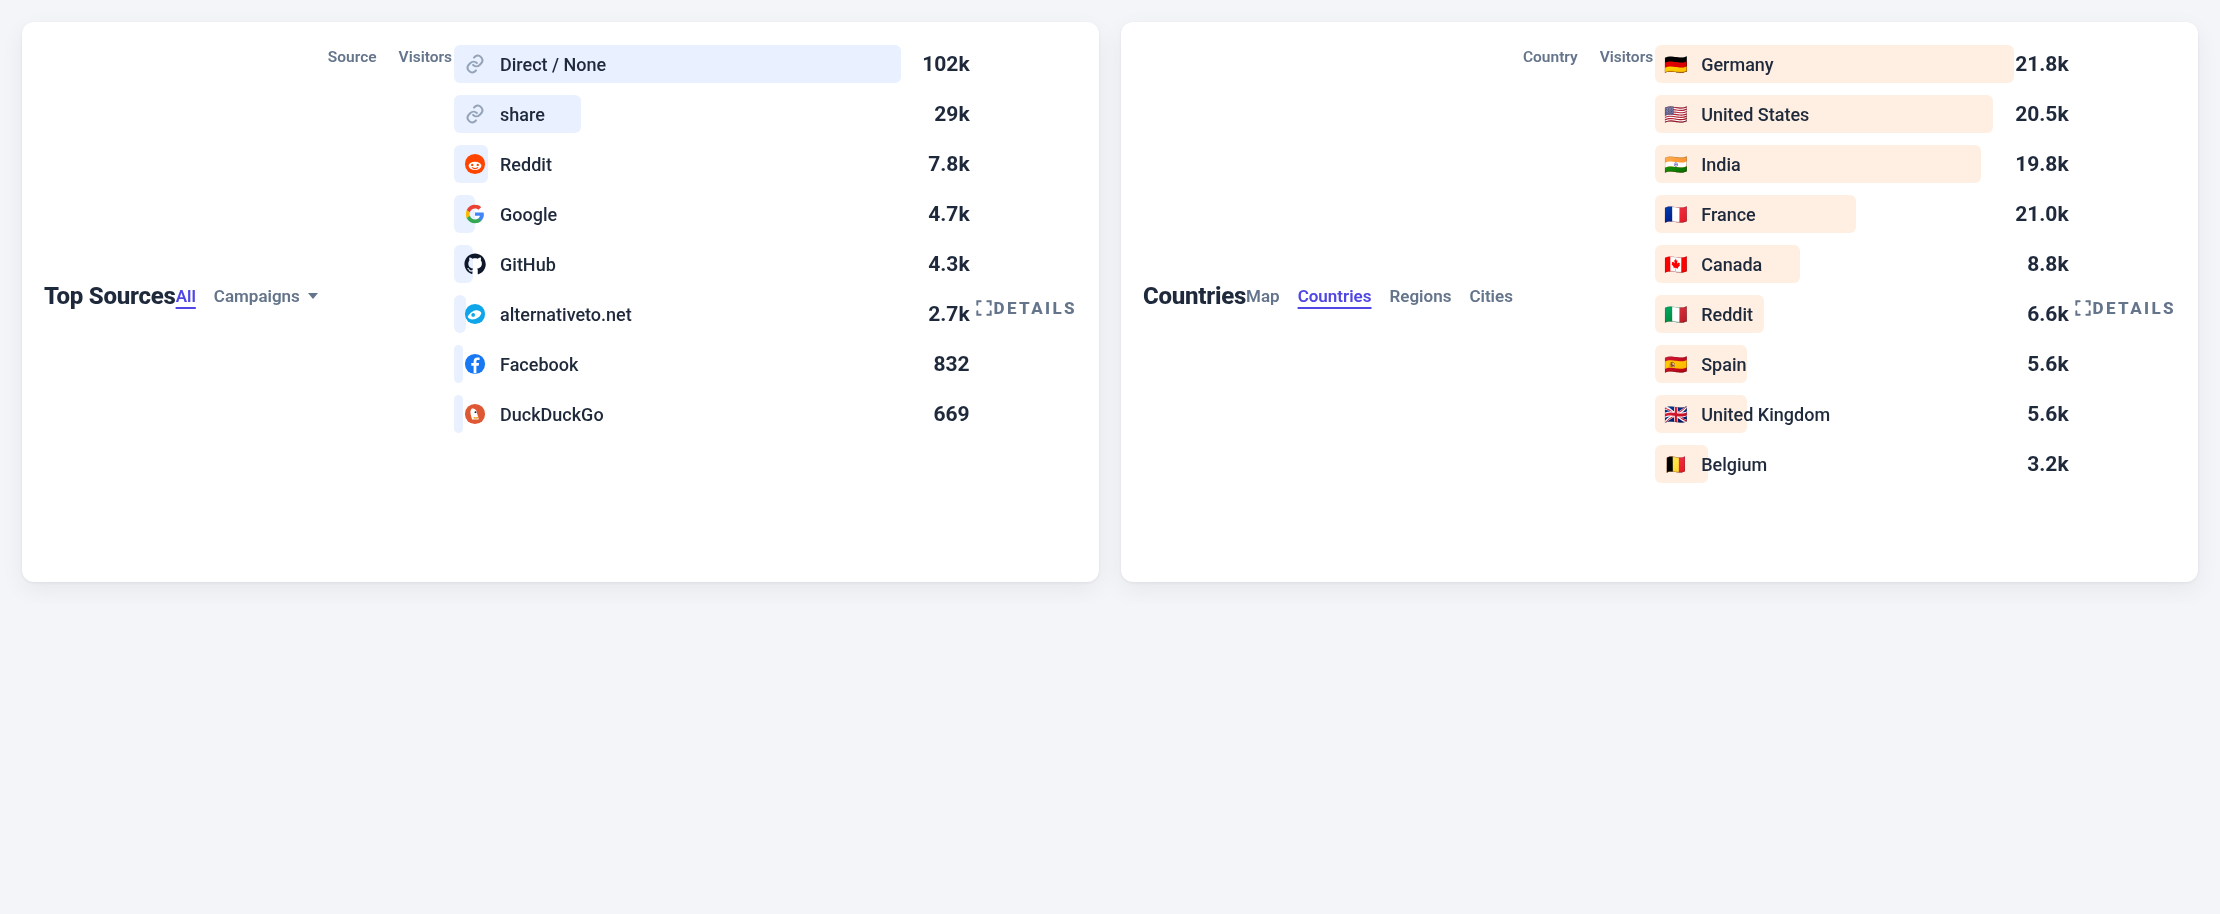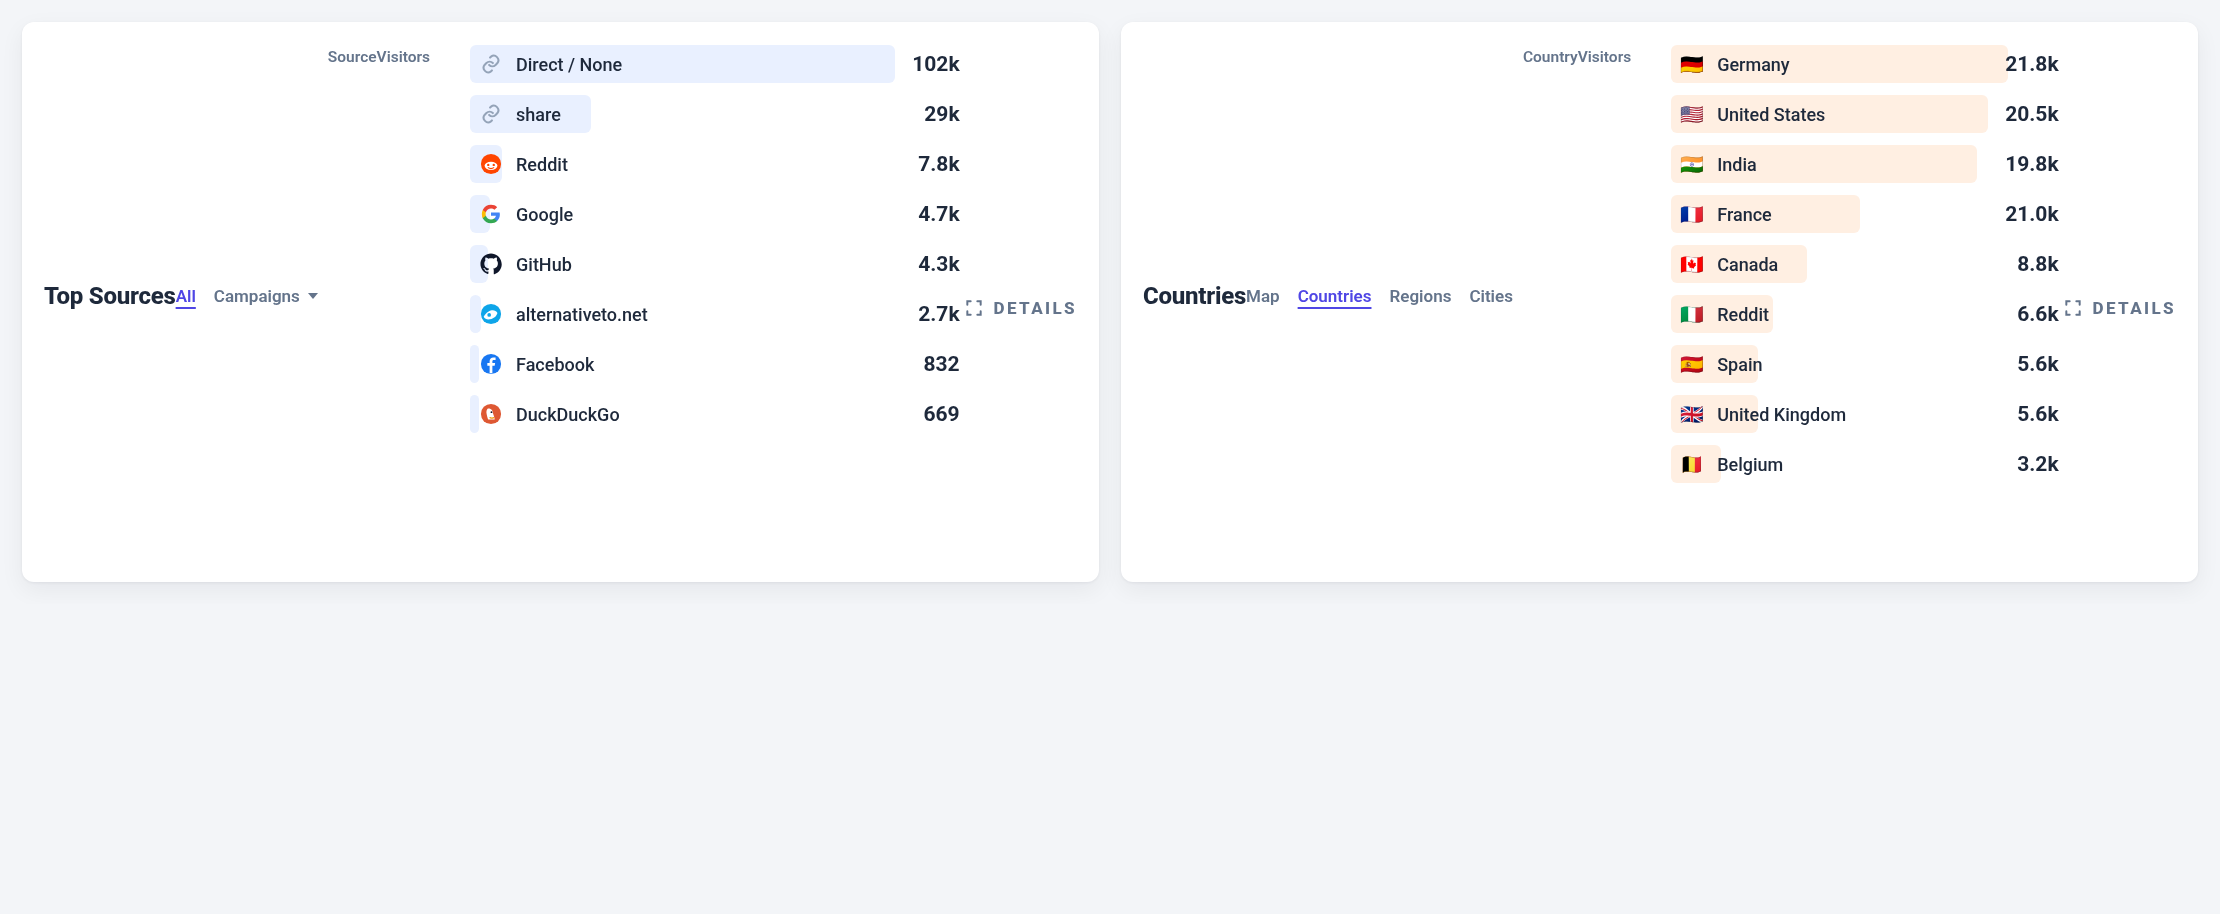--- a/index.html
+++ b/index.html
@@ -74,31 +74,31 @@
   .chev{
     width:0;height:0;border-left:5px solid transparent;border-right:5px solid transparent;border-top:6px solid var(--muted);
     display:inline-block;margin-left:2px;
   }
   .col-head{
     display:flex;justify-content:center;
     color:var(--muted);
     font-weight:600;
     font-size:15.5px;
     padding:6px 2px 6px 10px;
+    gap:22px;
   }
   .rows{flex:1;}
   .row{
     display:flex;
     align-items:center;
     gap:26px;
     height:44px;
     position:relative;
     margin-bottom:6px;
     padding:0 4px 0 10px;
-    margin-left:38px;
   }
   .bar{
     position:absolute;left:0;top:3px;bottom:3px;
     border-radius:6px;
     z-index:0;
   }
   .bar.blue{background:var(--bar-blue);}
   .bar.orange{background:var(--bar-orange);}
   .row .left{
     position:relative;z-index:1;
@@ -117,21 +117,21 @@
     text-align:right;
     min-width:70px;
   }
   .ic{
     width:22px;height:22px;display:inline-flex;align-items:center;justify-content:center;
     font-size:18px;line-height:1;
   }
   .ic svg{width:22px;height:22px;}
   .flag{font-size:19px;line-height:1;}
   .details{
-    display:flex;align-items:center;justify-content:center;gap:10px;
+    display:flex;align-items:center;justify-content:center;gap:0;
     padding-top:10px;
     font-weight:800;
     letter-spacing:.14em;
     color:var(--muted);
     cursor:pointer;
     font-size:17px;
   }
   .details svg{width:20px;height:20px;stroke:var(--muted);}
 </style>
 </head>

